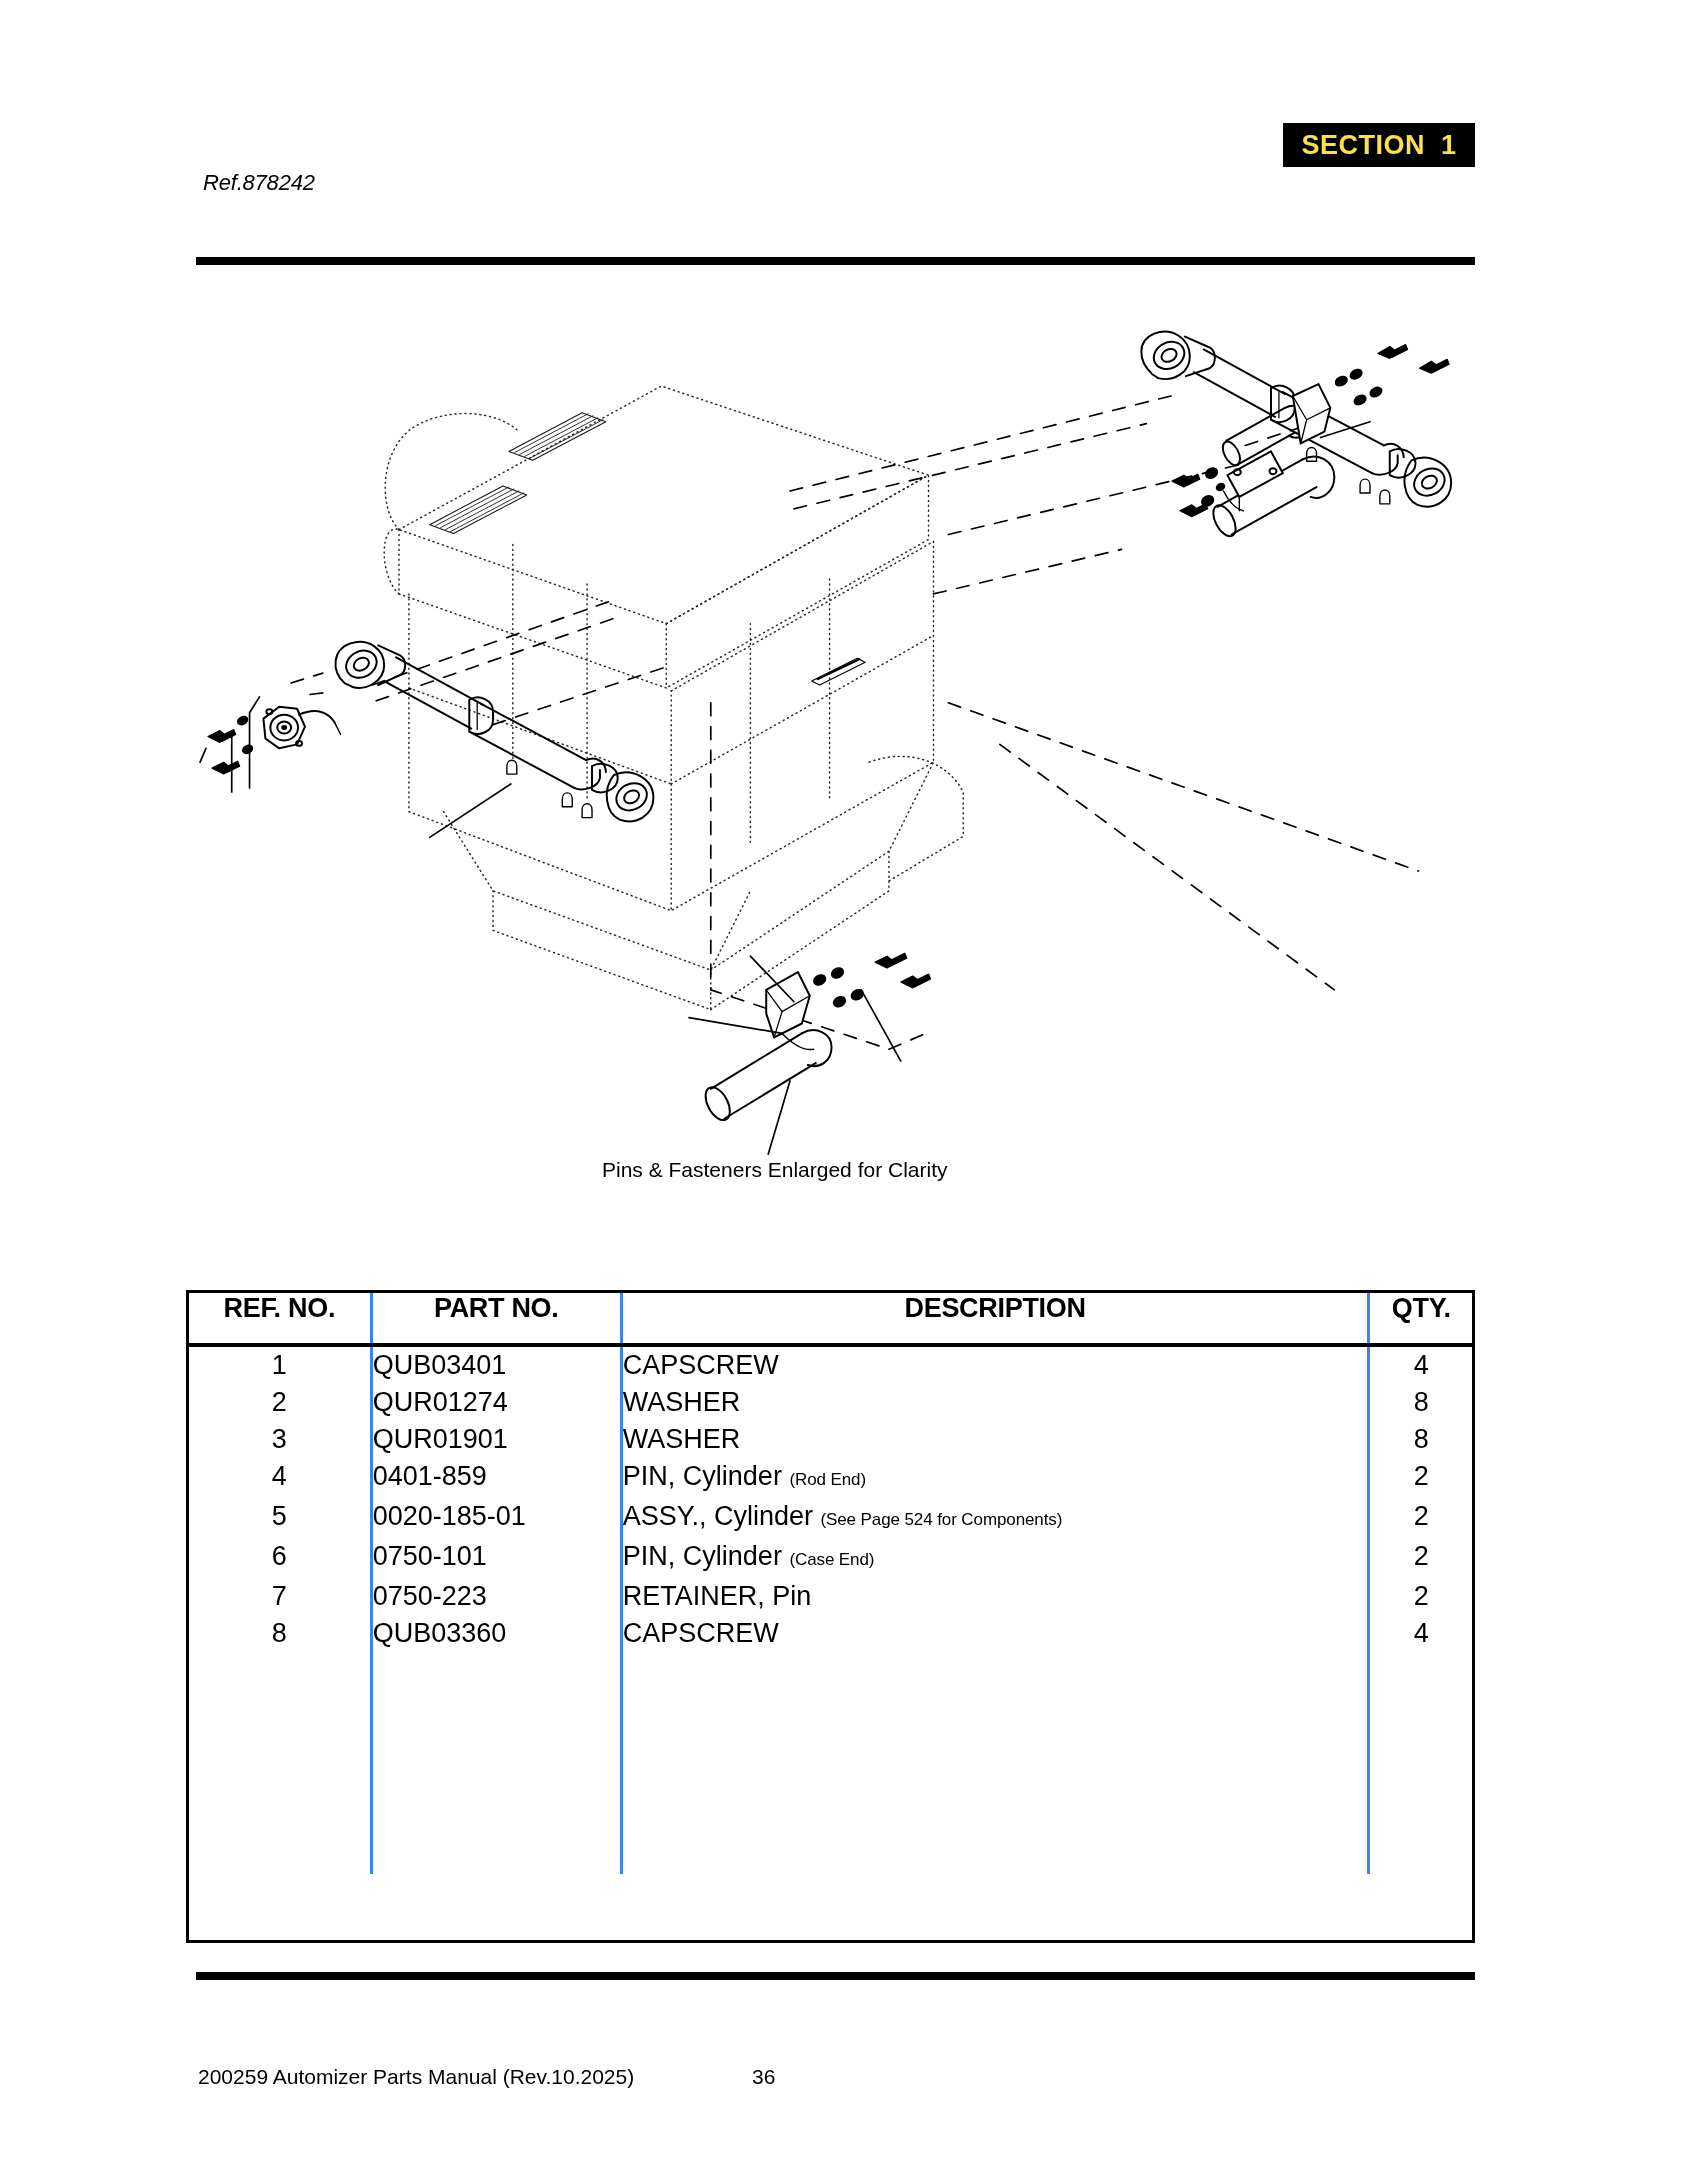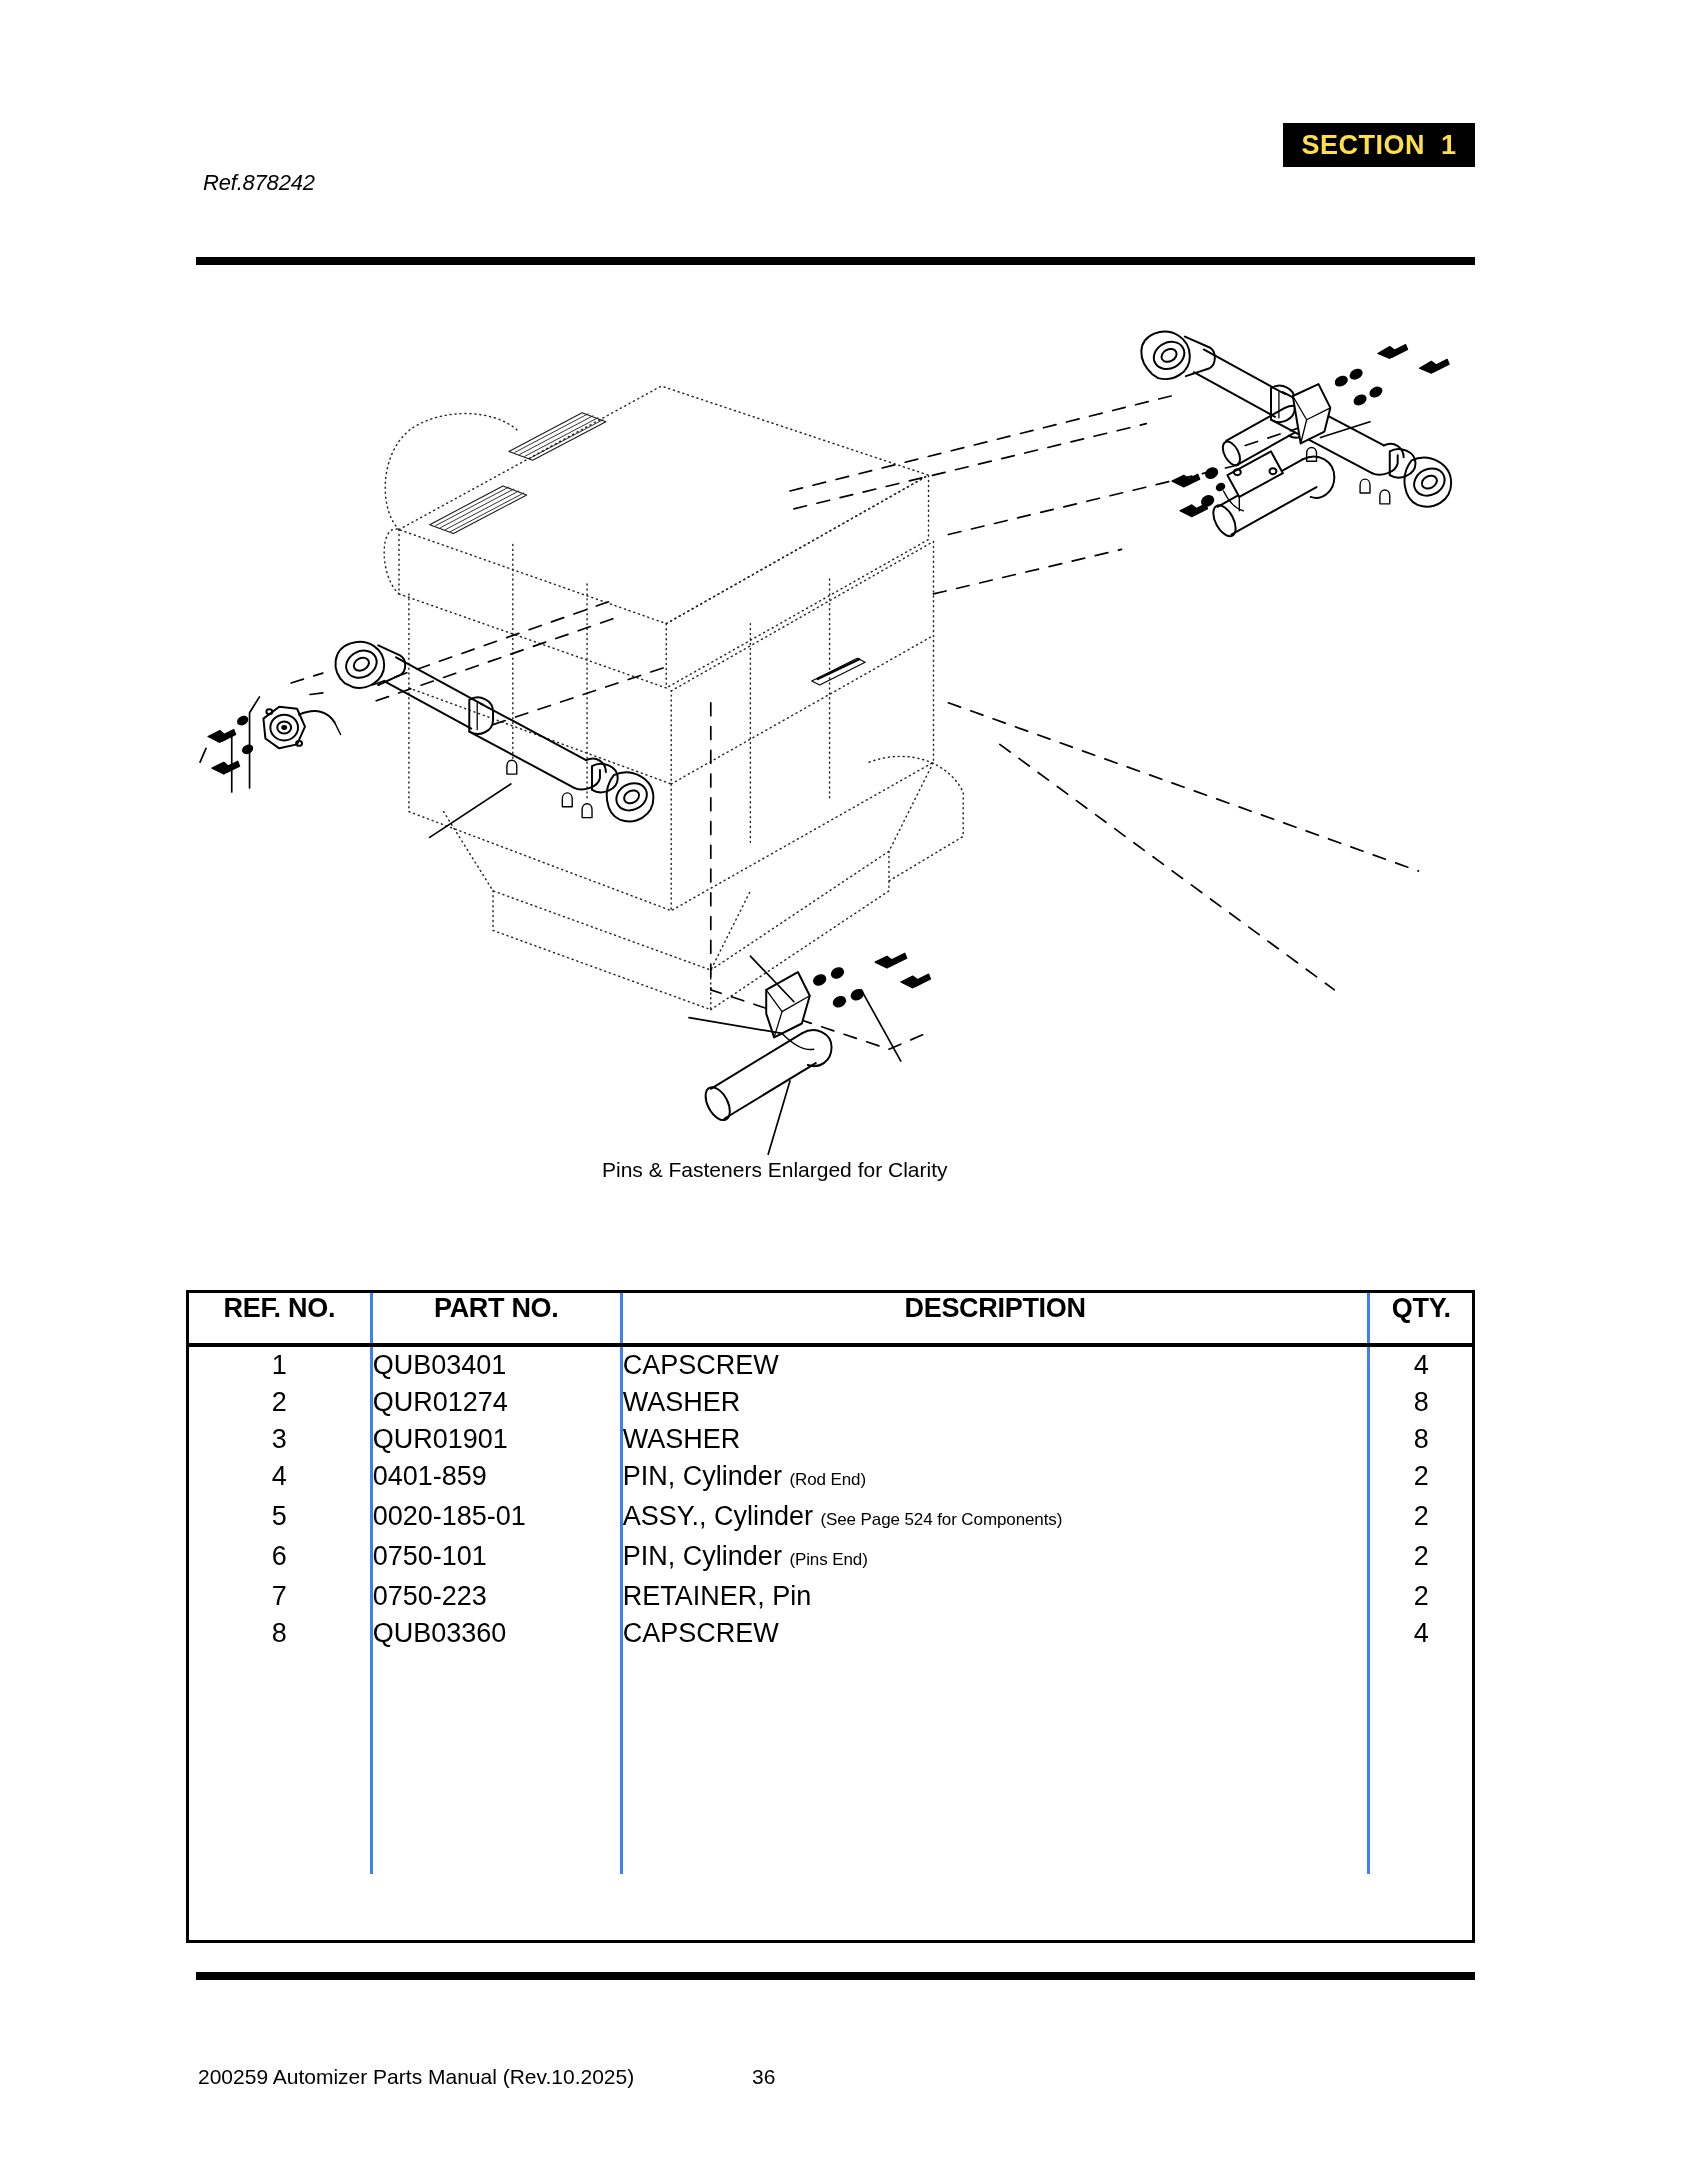--- a/index.html
+++ b/index.html
@@ -475,21 +475,21 @@
           </tr>
           <tr>
             <td class="ref">5</td>
             <td class="part">0020-185-01</td>
             <td class="desc"><span>ASSY., Cylinder</span> <span class="note">(See Page 524 for Components)</span></td>
             <td class="qty">2</td>
           </tr>
           <tr>
             <td class="ref">6</td>
             <td class="part">0750-101</td>
-            <td class="desc"><span>PIN, Cylinder</span> <span class="note">(Pins End)</span></td>
+            <td class="desc"><span>PIN, Cylinder</span> <span class="note">(Case End)</span></td>
             <td class="qty">2</td>
           </tr>
           <tr>
             <td class="ref">7</td>
             <td class="part">0750-223</td>
             <td class="desc"><span>RETAINER, Pin</span></td>
             <td class="qty">2</td>
           </tr>
           <tr>
             <td class="ref">8</td>

